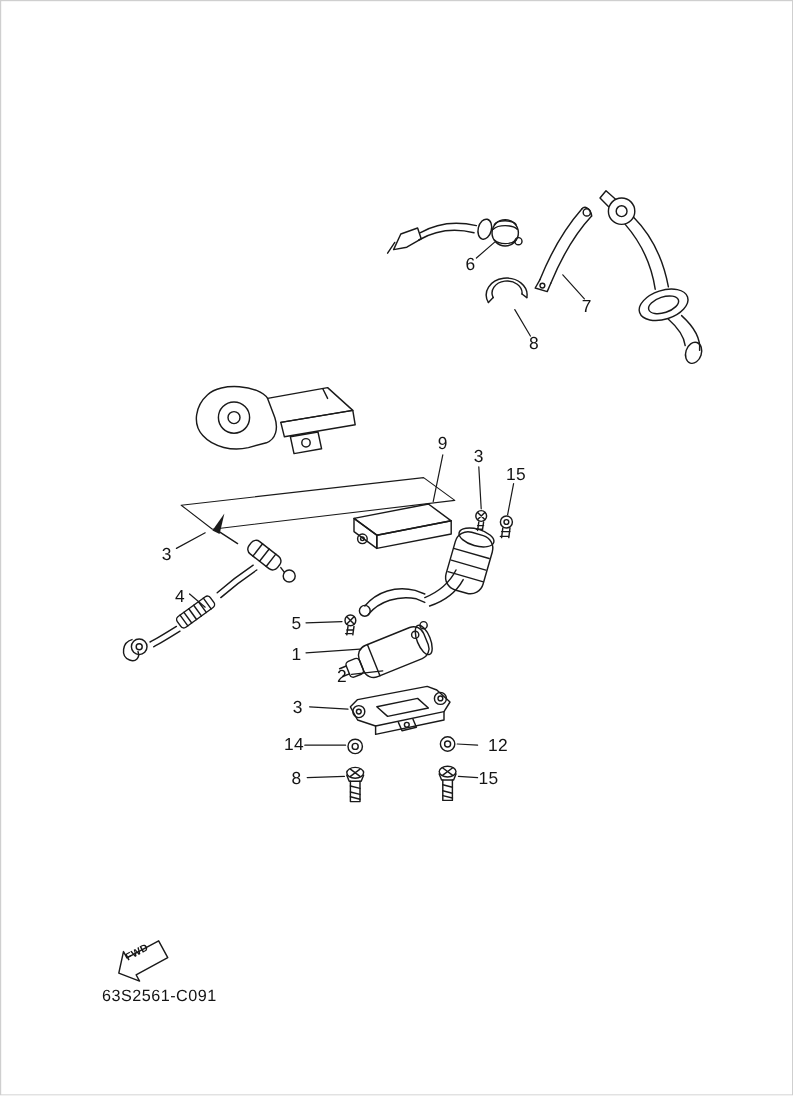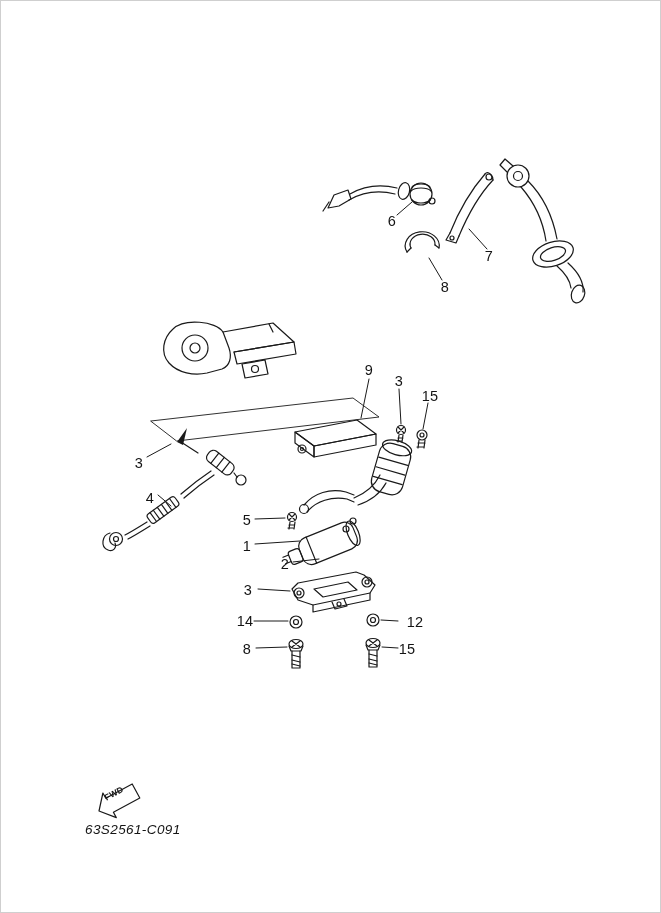--- a/index.html
+++ b/index.html
@@ -20,21 +20,20 @@
     color:#141414;
     letter-spacing:.2px;
     user-select:none;
   }
   .part-code{
     position:absolute;
     left:84px;top:821px;
     font-size:13.5px;
     color:#141414;
     letter-spacing:.4px;
-    font-style:italic;
   }
   .fwd-label{
     position:absolute;
     left:104px;top:792px;
     font-size:8.5px;
     font-weight:bold;
     color:#141414;
     transform:rotate(-28deg);
     transform-origin:left center;
     letter-spacing:.3px;

